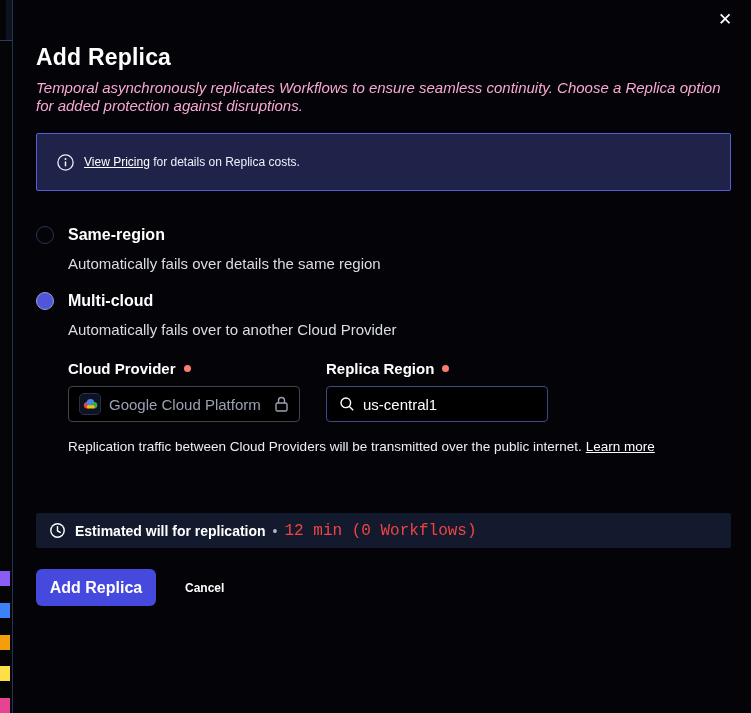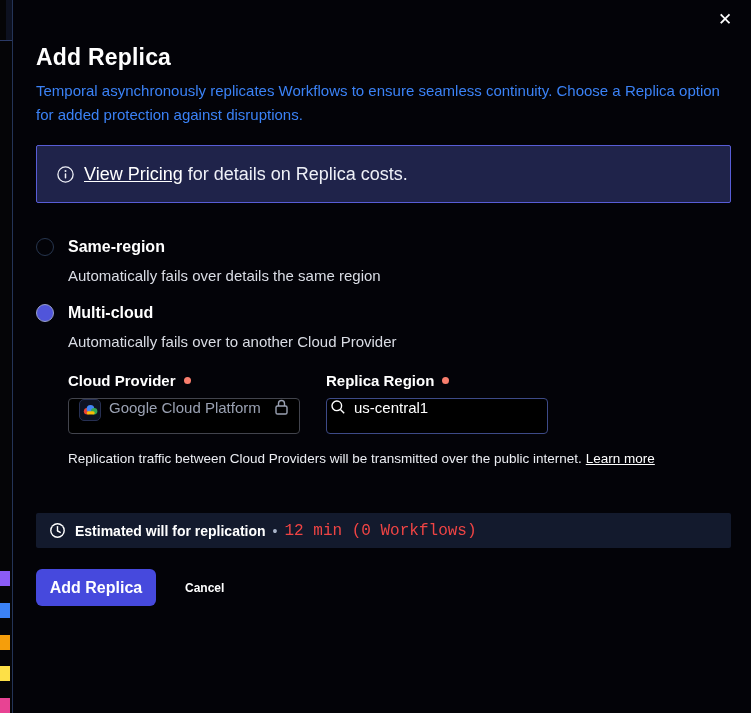--- a/index.html
+++ b/index.html
@@ -17,42 +17,42 @@
   .stripe.s1 { top:603px; background:#3b82f6; }
   .stripe.s2 { top:635px; background:#f59e0b; }
   .stripe.s3 { top:666px; background:#fde047; }
   .stripe.s4 { top:698px; height:15px; background:#e84393; }
 
   
   .modal { position:absolute; left:13px; top:0; width:738px; height:713px; background:#030308; padding:0 20px 0 23px; }
   .close-btn { position:absolute; top:8px; right:14px; width:24px; height:24px; background:none; border:none;
     color:#fff; font-size:17px; line-height:24px; cursor:pointer; font-family:"Liberation Sans",sans-serif; }
   .title { margin-top:44px; font-size:23px; font-weight:bold; color:#fff; letter-spacing:.2px; }
-  .desc { margin-top:8px; width:692px; font-size:15px; line-height:24px; color:#3b82f6; }
+  .desc { margin-top:8px; width:692px; font-size:15px; line-height:18px; color:#f9a8d4;font-style:italic; }
 
   .pricing-banner { margin-top:18px; width:695px; height:58px; background:#1f234a; border:1px solid #585dd6;
-    border-radius:2px; display:flex; align-items:center; padding-left:20px; color:#eef0f7; font-size:18px; }
+    border-radius:2px; display:flex; align-items:center; padding-left:20px; color:#eef0f7; font-size:12px; }
   .pricing-banner .txt { margin-left:10px; }
   .pricing-banner a { color:#fff; text-decoration:underline; cursor:pointer; }
 
   .options { margin-top:34px; }
   .option { display:flex; margin-bottom:17px; }
   .option .radio { flex:0 0 auto; width:18px; height:18px; margin-top:1px; border-radius:50%;
     border:1.5px solid #27364f; background:transparent; cursor:pointer; }
   .option .radio.selected { background:#5055da; border:1.5px solid #99a0c6; }
   .option .texts { margin-left:14px; }
   .option .label { font-size:16px; font-weight:bold; color:#fff; line-height:20px; cursor:pointer; }
   .option .odesc { margin-top:9px; font-size:15px; color:#dadde5; line-height:20px; }
 
   .mc-form { margin-top:20px; display:flex; gap:26px; }
   .fgroup .flabel { display:flex; align-items:center; font-size:15px; font-weight:bold; color:#fff; margin-bottom:9px; }
   .req-dot { width:7px; height:7px; border-radius:50%; background:#f97e6d; margin-left:8px; }
-  .field { height:36px; border-radius:4px; display:flex; align-items:flex-start; background:#000; }
+  .field { height:36px; border-radius:4px; display:flex; align-items:center; background:#000; }
   .field.provider { width:232px; border:1px solid #42444d; padding:0 10px; }
-  .field.region { width:222px; border:1px solid #3d4a87; padding:0 3px; }
+  .field.region { width:222px; border:1px solid #3d4a87; padding:0 12px; }
   .gcp-badge { width:22px; height:22px; border-radius:5px; background:#0e1322; border:1px solid #273052;
     display:flex; align-items:center; justify-content:center; }
   .provider .pval { margin-left:8px; font-size:15px; color:#9aa1b2; flex:1; white-space:nowrap; }
   .lock { display:flex; }
   .region input { flex:1; margin-left:8px; background:transparent; border:none; outline:none;
     color:#fff; font-size:15px; font-family:"Liberation Sans",sans-serif; width:150px; }
   .note { margin-top:17px; font-size:13.5px; color:#eceef3; }
   .note a { color:#fff; text-decoration:underline; margin-left:4px; cursor:pointer; }
 
   .estimate-banner { position:absolute; left:23px; top:513px; width:695px; height:35px; background:#131a2d;

